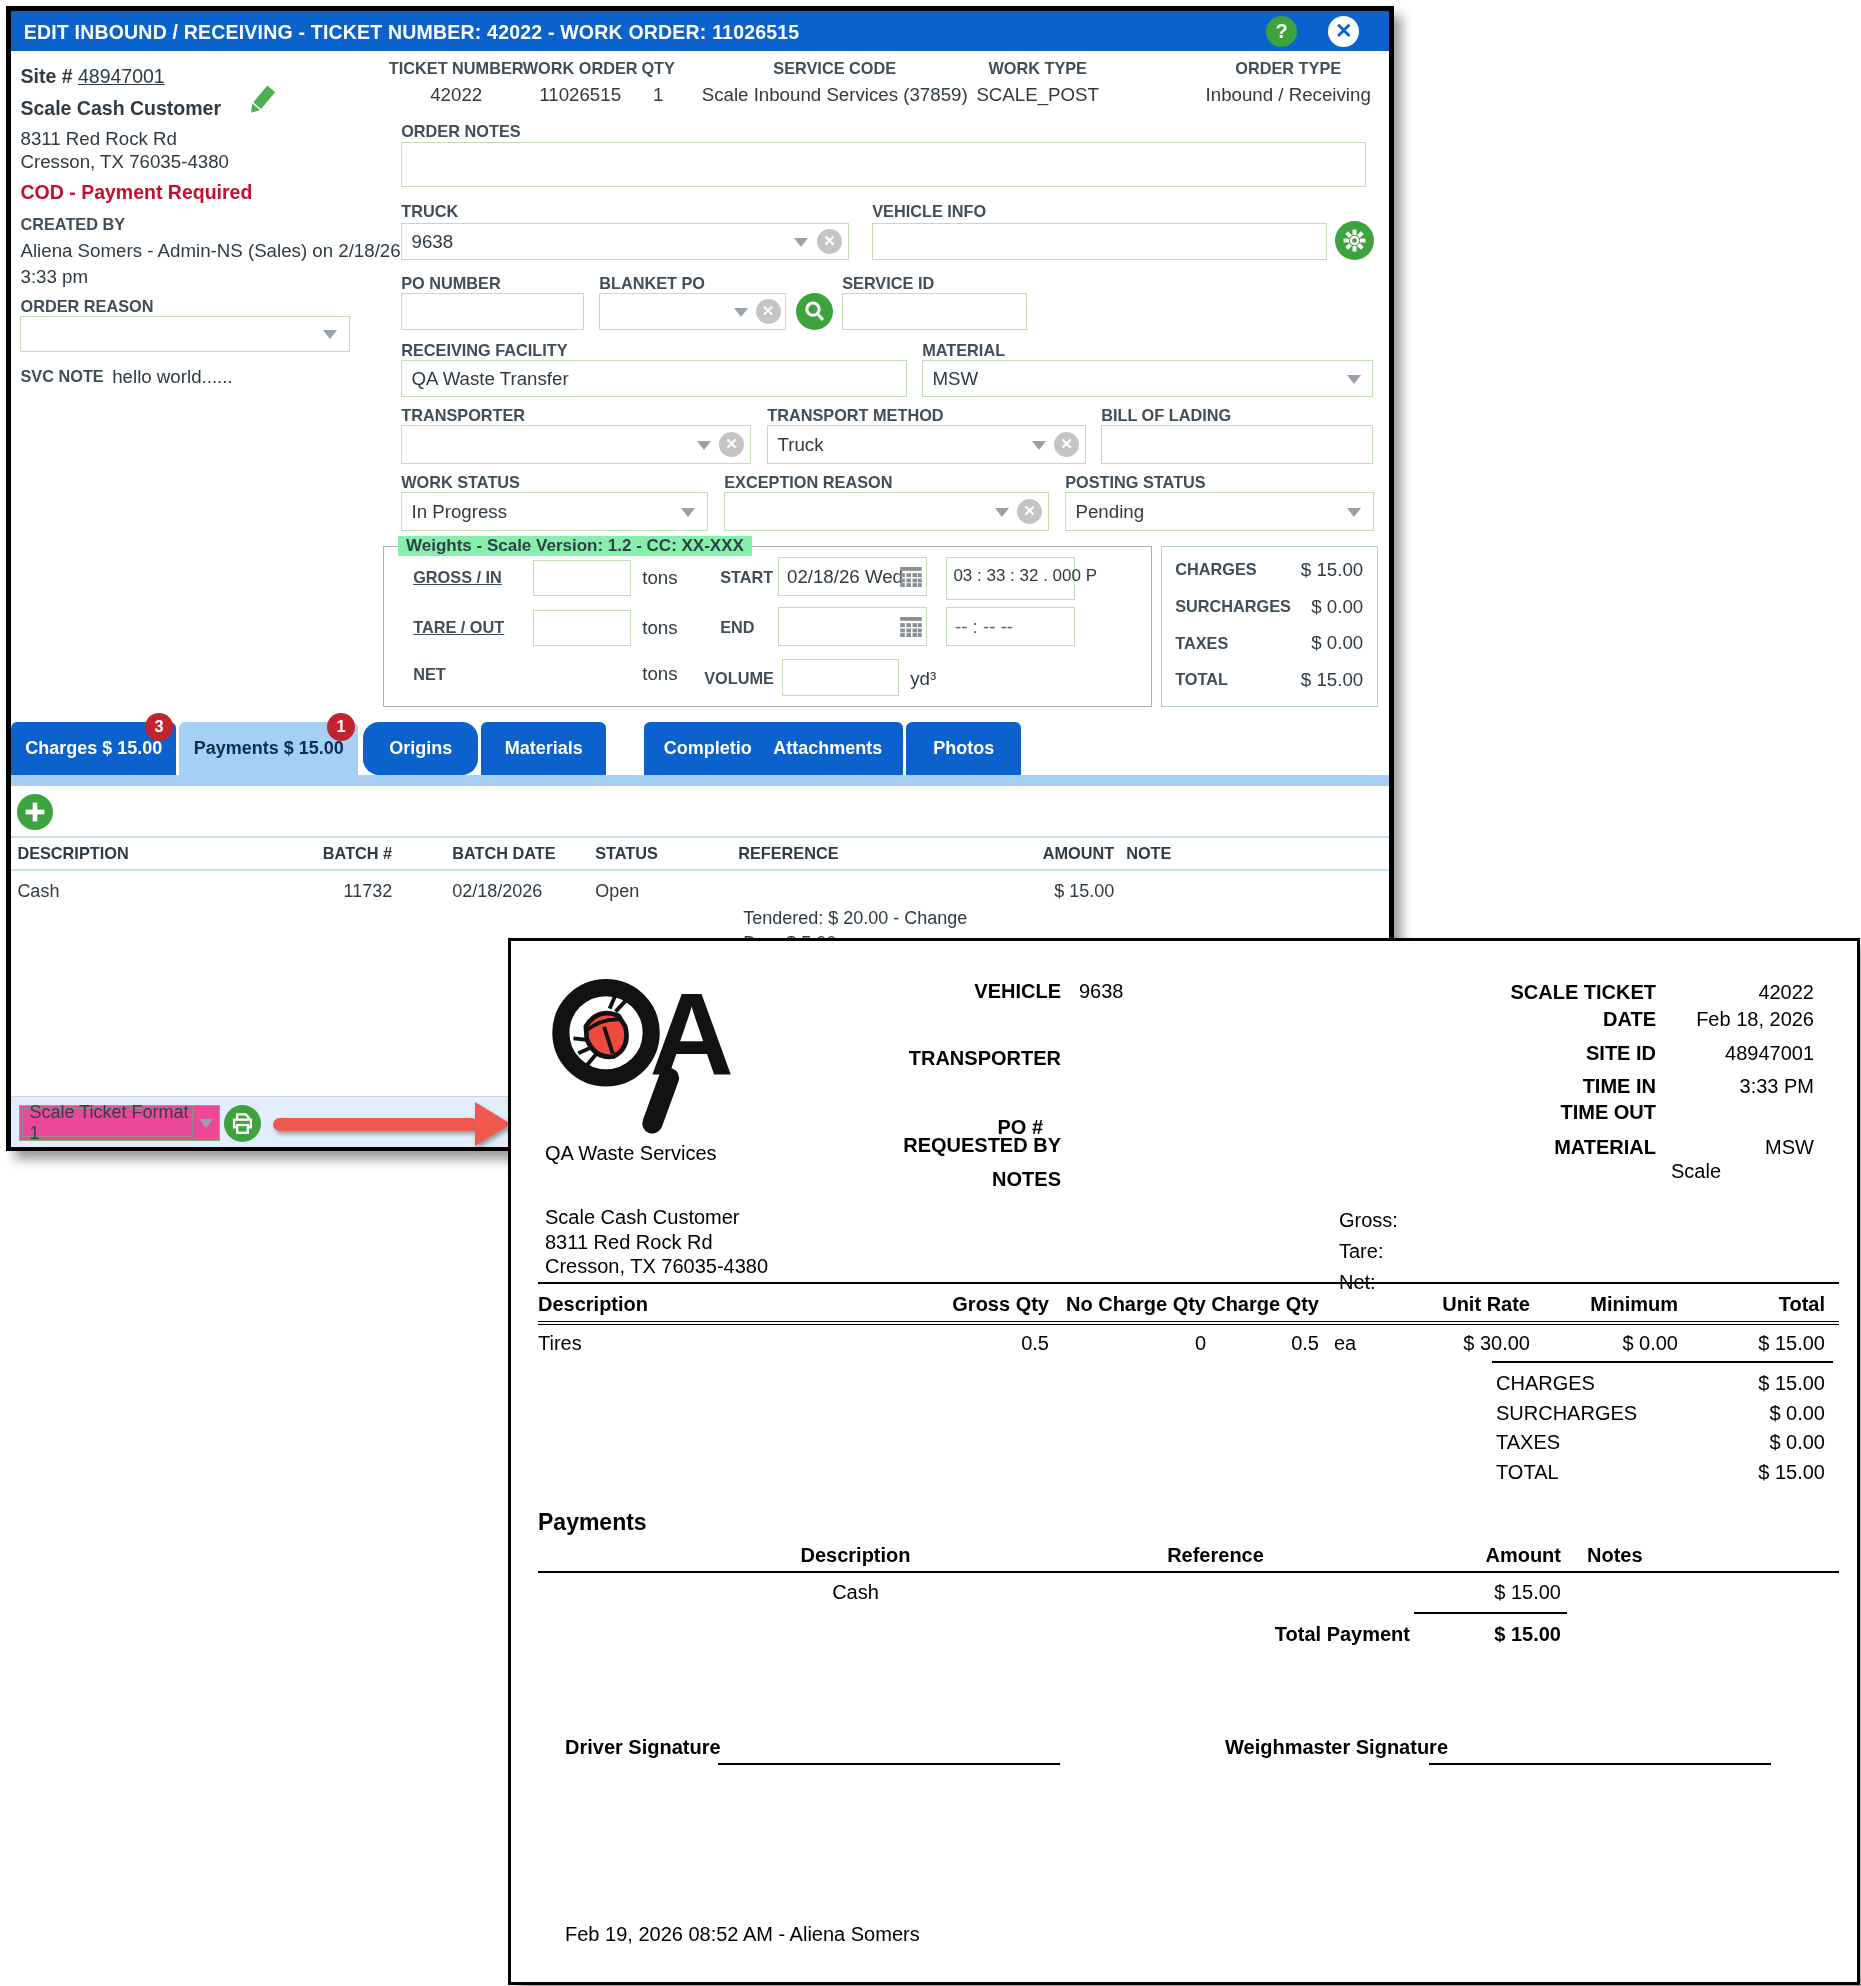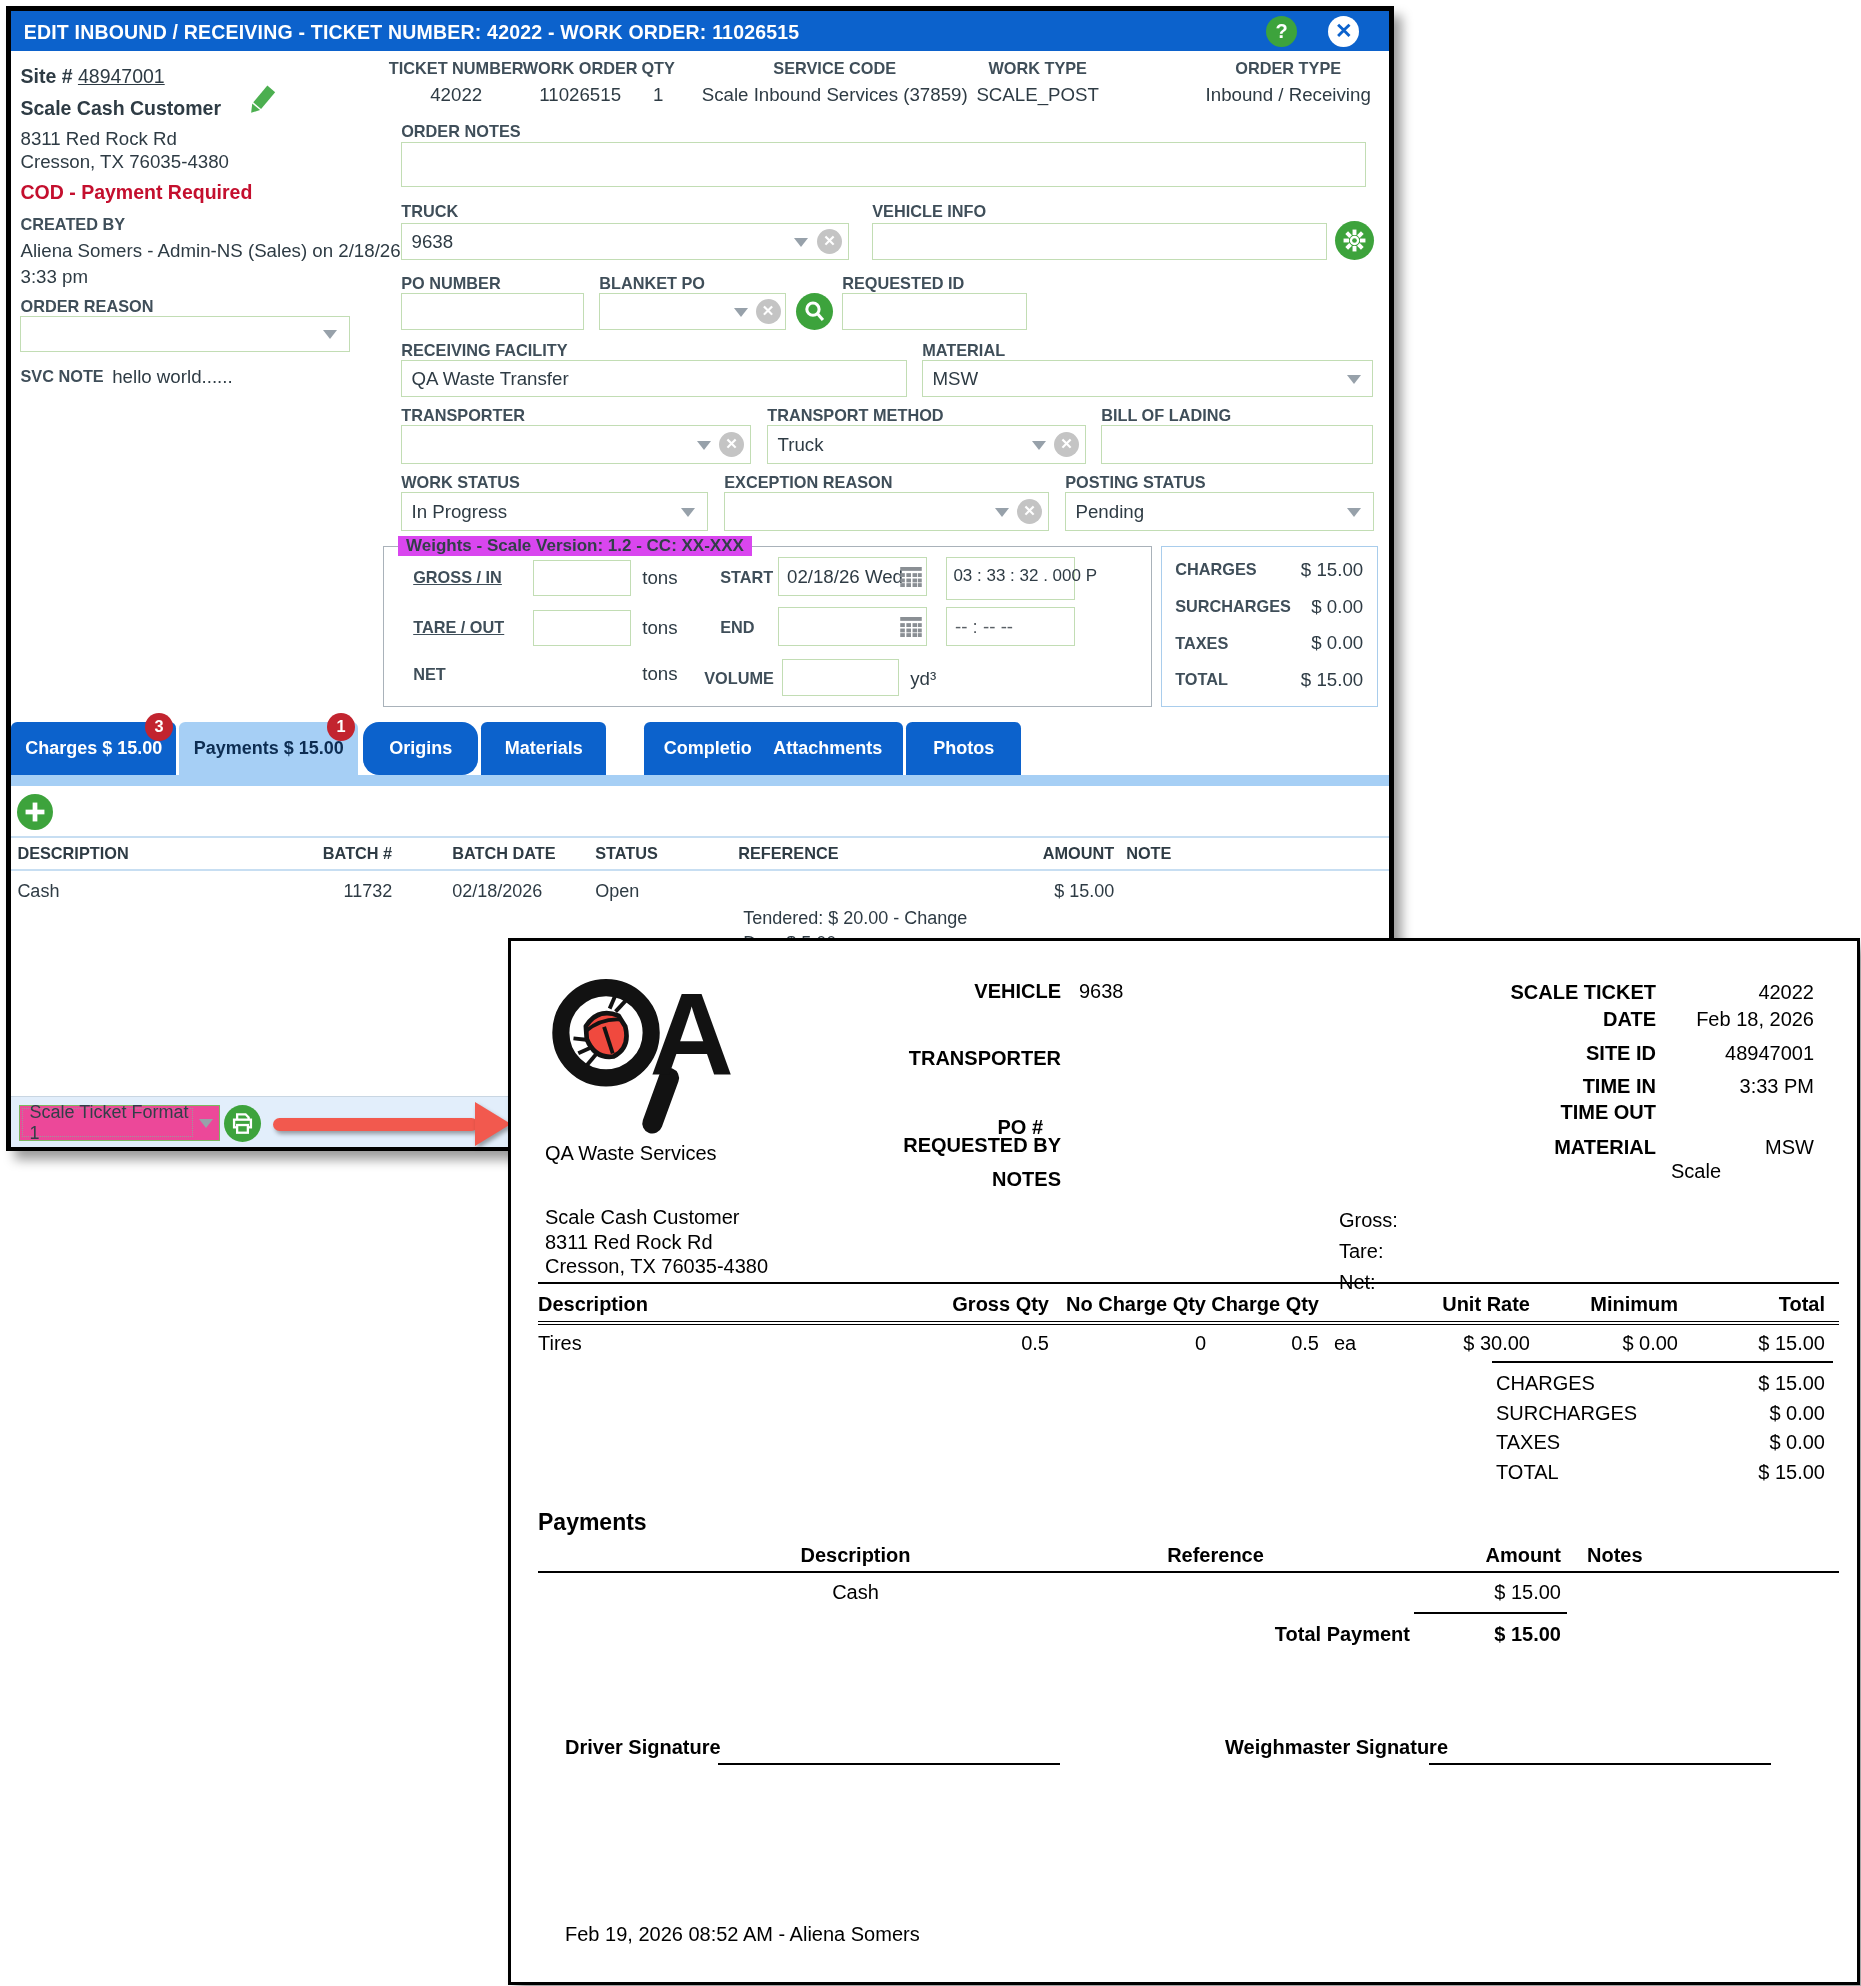--- a/index.html
+++ b/index.html
@@ -14,21 +14,21 @@
   .close-circ{position:absolute;left:1317px;top:4.7px;width:31px;height:31px;background:#fff;color:#0c62cc;font-size:21px;font-weight:bold;cursor:pointer;}
   .flabel{font-size:16.3px;font-weight:bold;color:#3f4e59;}
   .fval{font-size:18.7px;color:#2e3b44;}
   .inp{position:absolute;background:#fff;border:1.6px solid #c2ddb4;box-sizing:border-box;}
   .dd-caret{position:absolute;width:0;height:0;border-left:7.8px solid transparent;border-right:7.8px solid transparent;border-top:9.3px solid #97a1aa;}
   .clear-x{position:absolute;width:25px;height:25px;border-radius:50%;background:#c4c4c4;color:#fff;font-size:15px;font-weight:bold;display:flex;align-items:center;justify-content:center;}
   .gbtn{position:absolute;border-radius:50%;background:#3da33c;display:flex;align-items:center;justify-content:center;cursor:pointer;}
   .red{color:#c40f2e;font-weight:bold;}
   .underln{text-decoration:underline;}
   .fieldset{position:absolute;border:1.6px solid #a9b2ba;background:#fff;}
-  .legend{position:absolute;top:-11.7px;left:14px;background:#d946ef;padding:0 7.8px;font-size:17px;font-weight:bold;color:#323f48;}
+  .legend{position:absolute;top:-11.7px;left:14px;background:#86efac;padding:0 7.8px;font-size:17px;font-weight:bold;color:#323f48;}
   .totalsbox{position:absolute;border:1.6px solid #a9cdec;background:#fff;}
   .tab{position:absolute;top:711px;height:53px;background:#0c62cc;color:#fff;font-size:18px;font-weight:bold;display:flex;align-items:center;justify-content:center;border-radius:6.2px 6.2px 0 0;cursor:pointer;}
   .tab.active{background:#a6cff5;color:#0d2d52;}
   .badge{position:absolute;top:-9.3px;right:3.1px;width:28px;height:28px;border-radius:50%;background:#c2242f;color:#fff;font-size:16.3px;font-weight:bold;display:flex;align-items:center;justify-content:center;}
   .tabstrip{position:absolute;left:0;top:764px;width:1378px;height:11px;background:#a6cff5;}
   .thead{font-size:16.3px;font-weight:bold;color:#2e3b44;}
   .trow{font-size:18px;color:#2e3b44;}
   .hline{position:absolute;height:1.6px;background:#c7def2;}
   .footerbar{position:absolute;left:0;top:1085px;width:1378px;height:50px;background:#e2eefb;border-top:0.8px solid #c9d6e2;}
   .fmt-select{position:absolute;left:7.8px;top:1094px;width:201px;height:36px;background:#ec4899;border:1.6px solid #7db661;box-sizing:border-box;cursor:pointer;}
@@ -126,21 +126,21 @@
   <div class="inp" style="left:588px;top:282px;width:187px;height:37px;">
     <span class="dd-caret" style="right:37px;top:14px;"></span>
     <span class="clear-x" style="right:4.7px;top:4.7px;">✕</span>
   </div>
   <div class="gbtn" style="left:785px;top:282px;width:37px;height:37px;">
     <svg width="23" height="23" viewBox="0 0 30 30">
         <circle cx="13" cy="12" r="8" fill="none" stroke="#fff" stroke-width="4"></circle>
         <line x1="19" y1="18" x2="26" y2="26" stroke="#fff" stroke-width="4"></line>
       </svg>
   </div>
-  <div class="abs flabel" style="left:831px;top:263px;">REQUESTED ID</div>
+  <div class="abs flabel" style="left:831px;top:263px;">SERVICE ID</div>
   <div class="inp" style="left:831px;top:282px;width:185px;height:37px;"></div>
 
   <div class="abs flabel" style="left:390px;top:330px;">RECEIVING FACILITY</div>
   <div class="inp" style="left:390px;top:349px;width:506px;height:37px;">
     <span class="abs fval" style="left:9.3px;top:7px;">QA Waste Transfer</span>
   </div>
   <div class="abs flabel" style="left:911px;top:330px;">MATERIAL</div>
   <div class="inp" style="left:911px;top:349px;width:451px;height:37px;">
     <span class="abs fval" style="left:9.3px;top:7px;">MSW</span>
     <span class="dd-caret" style="right:11px;top:14px;"></span>

